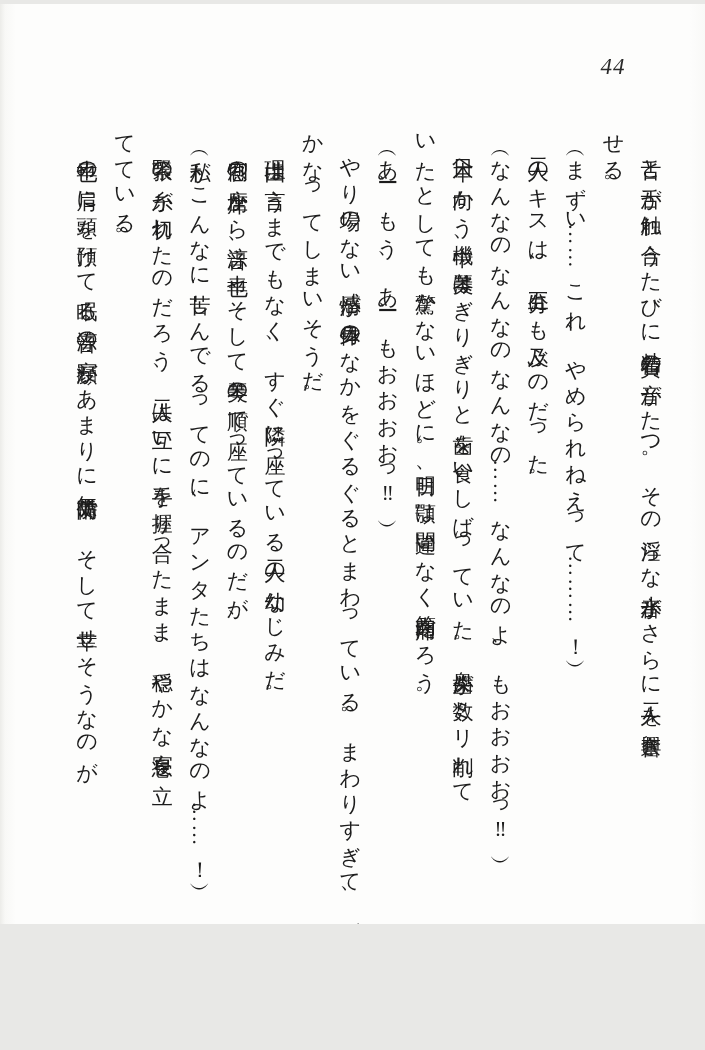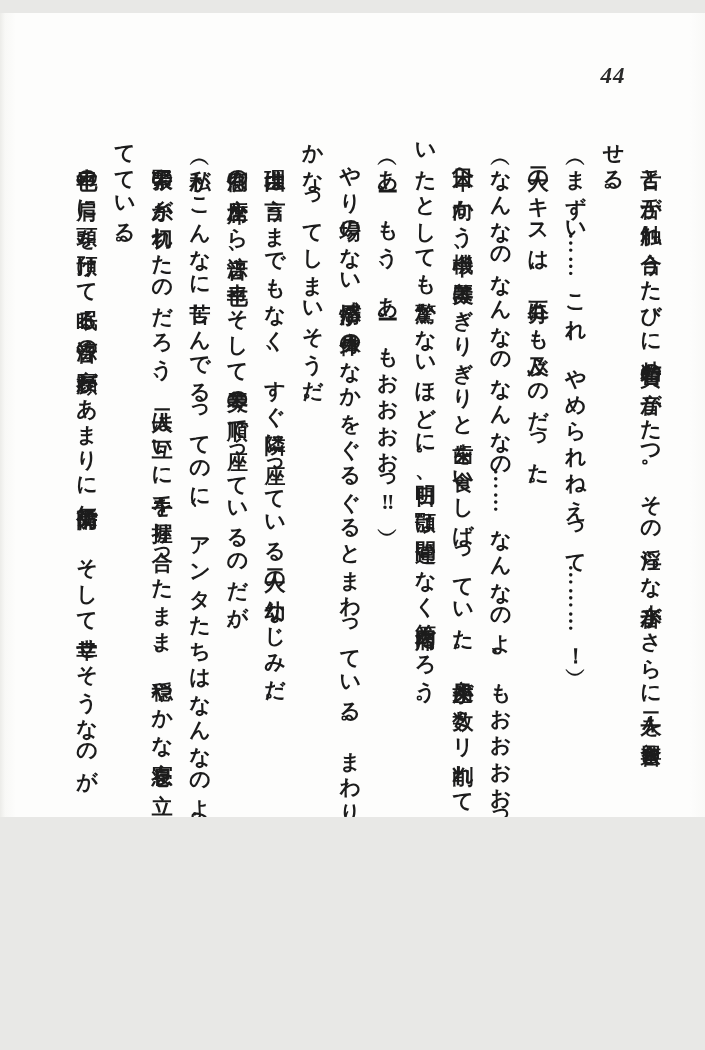--- a/index.html
+++ b/index.html
@@ -3,28 +3,27 @@
 <meta charset="utf-8">
 <style>
   html, body {
     margin: 0;
     padding: 0;
     background: #e8e8e6;
   }
   .page {
     position: relative;
     width: 705px;
-    height: 804px;
-    margin: 13px auto;
+    height: 920px;
+    margin: 4px auto;
     background:
       linear-gradient(90deg, #ecece9 0px, #f8f8f6 5px, #fdfdfc 16px, #fdfdfc 690px, #f9f9f7 705px);
     font-family: "Liberation Serif", "DejaVu Serif", serif;
     color: #1c1c1c;
     overflow: hidden;
-    font-weight: bold;
   }
   .page-number {
     position: absolute;
     top: 50px;
     left: 578px;
     width: 70px;
     text-align: center;
     font-style: italic;
     font-size: 23px;
     color: #2a2a2a;

